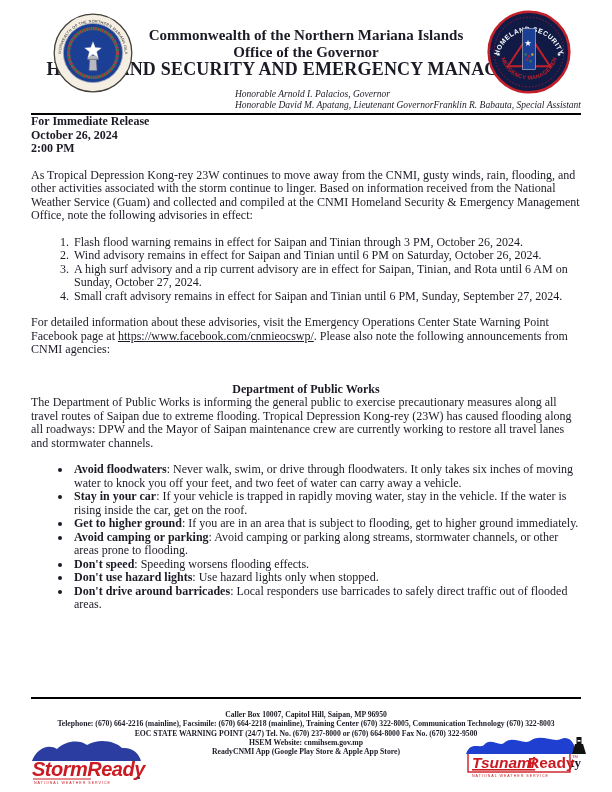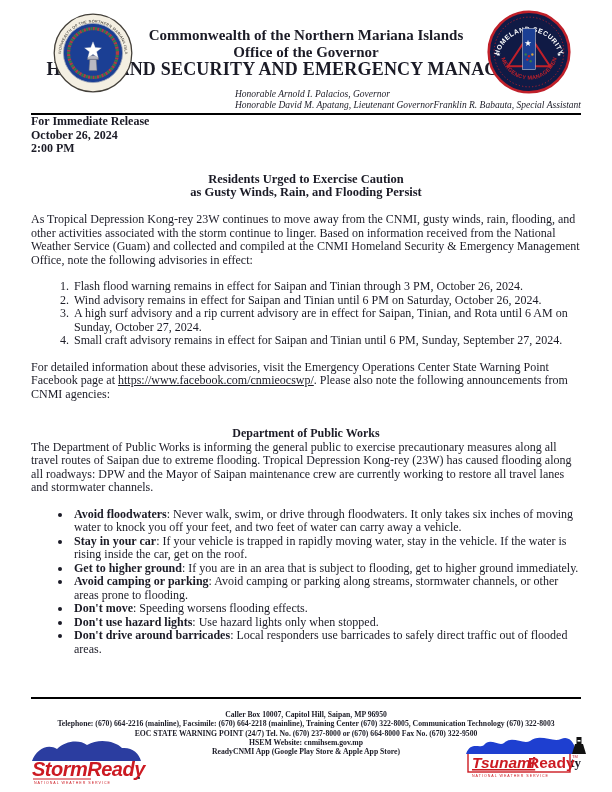--- a/index.html
+++ b/index.html
@@ -112,45 +112,41 @@
   <div class="header-rule"></div>
 
   <div class="content">
 
     <div class="release">
       <div>For Immediate Release</div>
       <div>October 26, 2024</div>
       <div>2:00 PM</div>
     </div>
 
-    <div class="headline">
-      <div>Residents Urged to Exercise Caution</div>
-      <div>as Gusty Winds, Rain, and Flooding Persist</div>
-    </div>
 
     <div class="para">As Tropical Depression Kong-rey 23W continues to move away from the CNMI, gusty winds, rain, flooding, and other activities associated with the storm continue to linger. Based on information received from the National Weather Service (Guam) and collected and compiled at the CNMI Homeland Security &amp; Emergency Management Office, note the following advisories in effect:</div>
 
     <ol class="advisories">
         <li>Flash flood warning remains in effect for Saipan and Tinian through 3 PM, October 26, 2024.</li>
         <li>Wind advisory remains in effect for Saipan and Tinian until 6 PM on Saturday, October 26, 2024.</li>
         <li>A high surf advisory and a rip current advisory are in effect for Saipan, Tinian, and Rota until 6 AM on Sunday, October 27, 2024.</li>
         <li>Small craft advisory remains in effect for Saipan and Tinian until 6 PM, Sunday, September 27, 2024.</li>
       </ol>
 
     <div class="para"><span>For detailed information about these advisories, visit the Emergency Operations Center State Warning Point Facebook page at </span><a class="doc-link">https://www.facebook.com/cnmieocswp/</a><span>. Please also note the following announcements from CNMI agencies:</span></div>
 
     <div class="dpw-heading">Department of Public Works</div>
     <div>The Department of Public Works is informing the general public to exercise precautionary measures along all travel routes of Saipan due to extreme flooding. Tropical Depression Kong-rey (23W) has caused flooding along all roadways: DPW and the Mayor of Saipan maintenance crew are currently working to restore all travel lanes and stormwater channels.</div>
 
     <ul class="tips">
         <li><strong>Avoid floodwaters</strong>: Never walk, swim, or drive through floodwaters. It only takes six inches of moving water to knock you off your feet, and two feet of water can carry away a vehicle.</li>
         <li><strong>Stay in your car</strong>: If your vehicle is trapped in rapidly moving water, stay in the vehicle. If the water is rising inside the car, get on the roof.</li>
         <li><strong>Get to higher ground</strong>: If you are in an area that is subject to flooding, get to higher ground immediately.</li>
         <li><strong>Avoid camping or parking</strong>: Avoid camping or parking along streams, stormwater channels, or other areas prone to flooding.</li>
-        <li><strong>Don't move</strong>: Speeding worsens flooding effects.</li>
+        <li><strong>Don't speed</strong>: Speeding worsens flooding effects.</li>
         <li><strong>Don't use hazard lights</strong>: Use hazard lights only when stopped.</li>
         <li><strong>Don't drive around barricades</strong>: Local responders use barricades to safely direct traffic out of flooded areas.</li>
       </ul>
   </div>
 
   <div class="footer">
     <div>
         <div class="footer-line">Caller Box 10007, Capitol Hill, Saipan, MP  96950</div>
         <div class="footer-line">Telephone:  (670) 664-2216 (mainline), Facsimile:  (670) 664-2218 (mainline), Training Center (670) 322-8005, Communication Technology (670) 322-8003</div>
         <div class="footer-line">EOC STATE WARNING POINT (24/7) Tel. No. (670) 237-8000 or (670) 664-8000 Fax No. (670) 322-9500</div>

